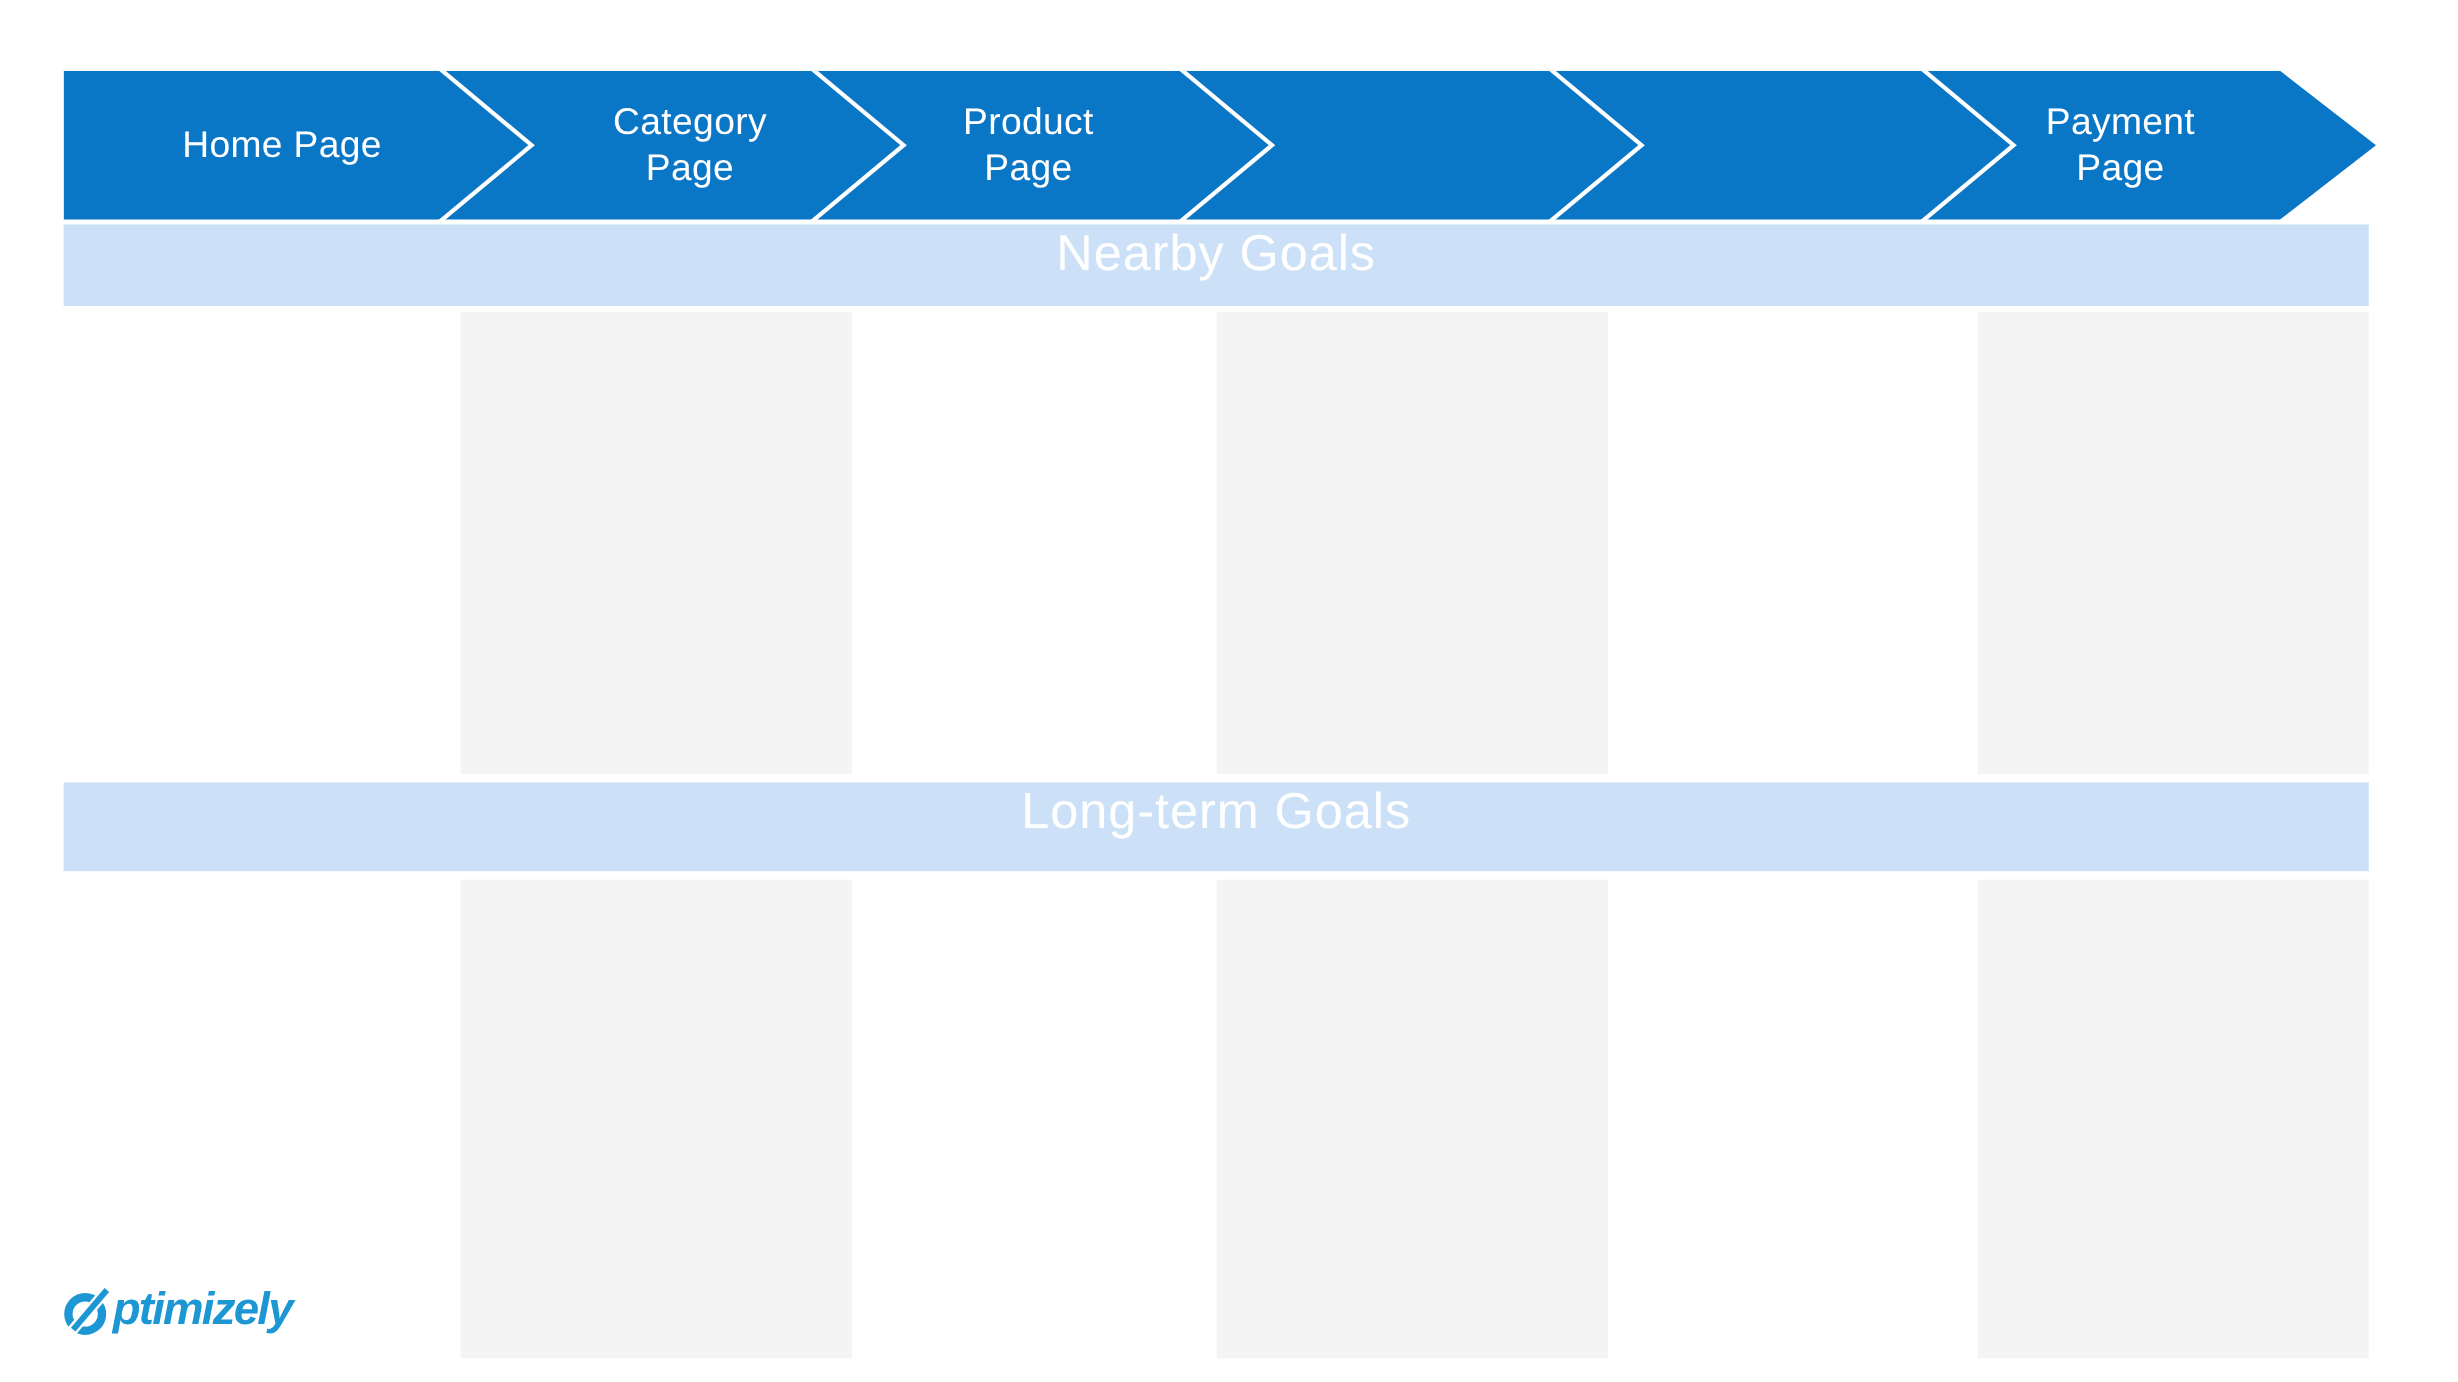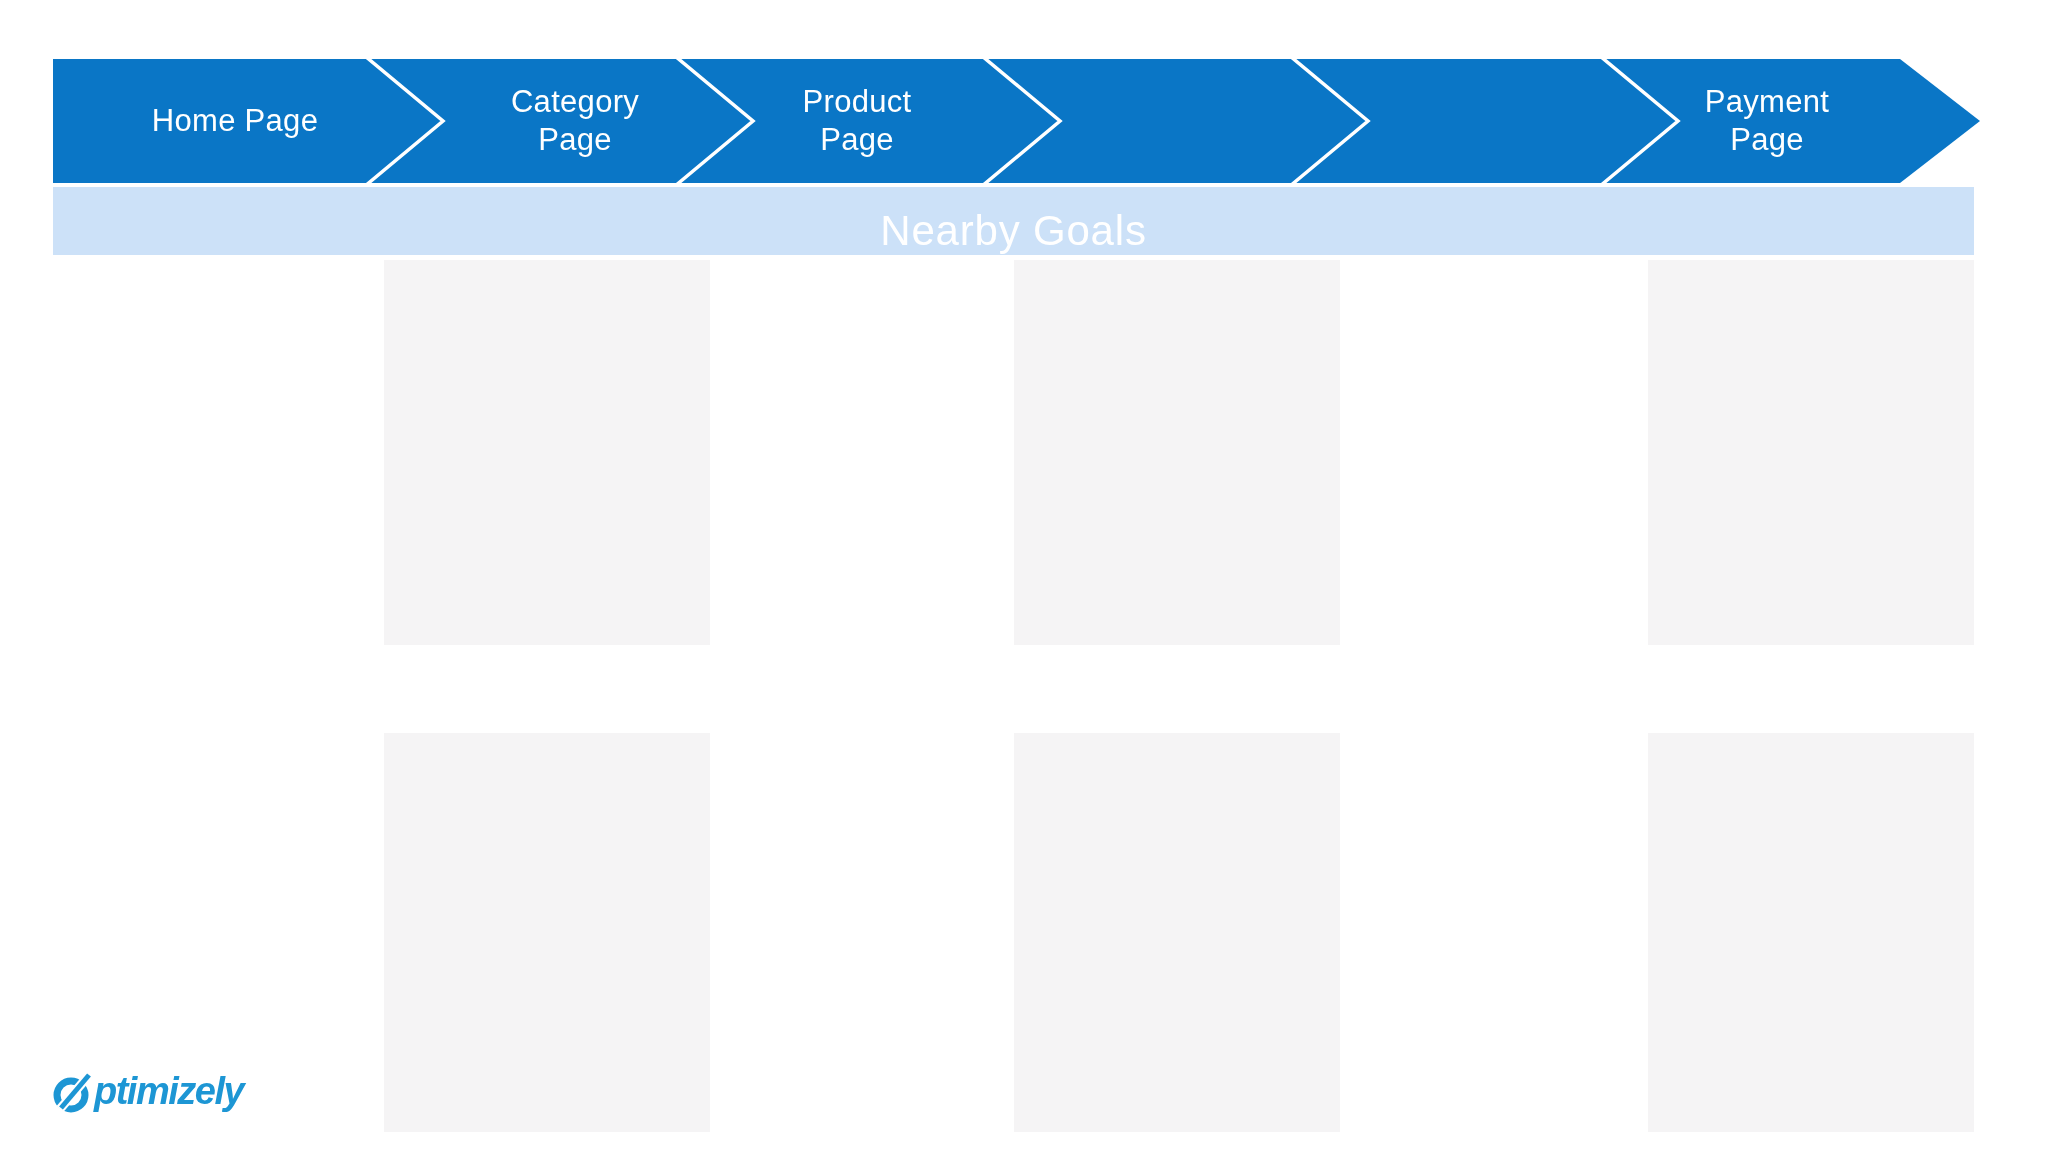--- a/index.html
+++ b/index.html
@@ -50,21 +50,21 @@
     letter-spacing: 0.3px;
   }
 
   
   .section-banner {
     position: absolute;
     left: 53px;
     width: 1921px;
     background: var(--banner-blue, #CCE1F8);
     display: flex;
-    align-items: flex-end;
+    align-items: flex-start;
     justify-content: center;
   }
   .banner-nearby  { top: 187px; height: 68px; }
   .banner-longterm{ top: 652px; height: 74px; }
   .section-title {
     color: var(--label-white, #ffffff);
     font-size: 42px;
     letter-spacing: 0.8px;
   }
 
@@ -126,20 +126,23 @@
   </div>
 
   <div class="section-banner banner-nearby">
     <span class="section-title">Nearby Goals</span>
   </div>
 
   <div class="goal-col row1 colx1"></div>
   <div class="goal-col row1 colx2"></div>
   <div class="goal-col row1 colx3"></div>
 
+  <div class="section-banner banner-longterm">
+    <span class="section-title">Long-term Goals</span>
+  </div>
 
   <div class="goal-col row2 colx1"></div>
   <div class="goal-col row2 colx2"></div>
   <div class="goal-col row2 colx3"></div>
 
   <div class="logo">
     <svg class="logo-o" width="46" height="46" viewBox="0 0 46 46">
       <circle cx="21" cy="25" r="14" fill="none" stroke="#1D96D4" stroke-width="7"></circle>
       <line x1="10" y1="39" x2="40" y2="4" stroke="#ffffff" stroke-width="9"></line>
       <line x1="11" y1="38" x2="39" y2="5" stroke="#1D96D4" stroke-width="5"></line>

